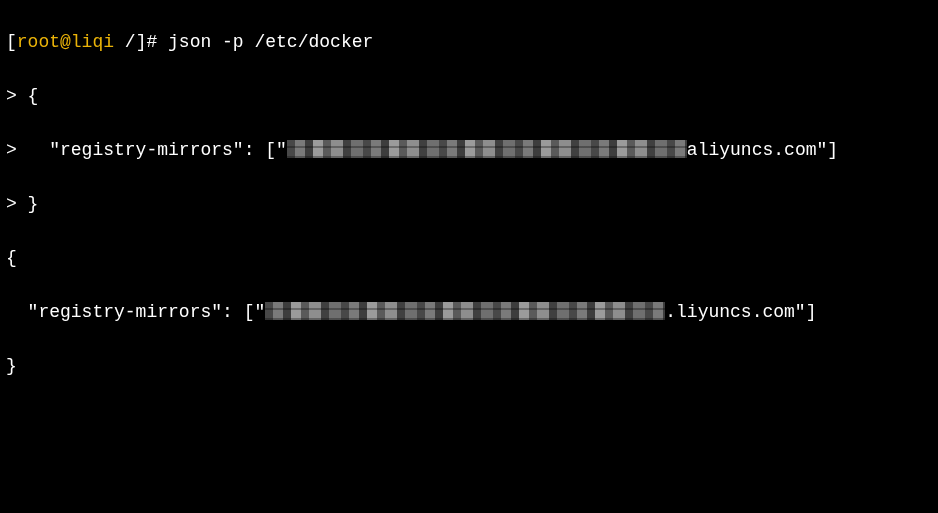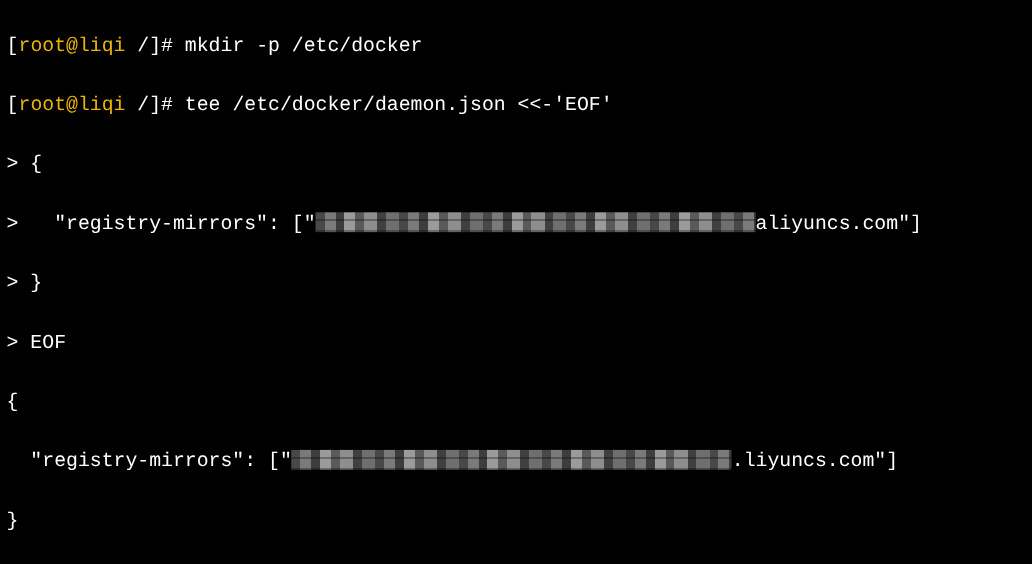--- a/index.html
+++ b/index.html
@@ -31,26 +31,24 @@
         #484848 0 8px, #7a7a7a 8px 18px, #3d3d3d 18px 26px,
         #9b9b9b 26px 36px, #5a5a5a 36px 44px, #8e8e8e 44px 56px,
         #404040 56px 64px, #6f6f6f 64px 76px);
     filter: blur(.4px);
   }
 </style>
 </head>
 <body>
 
 <div class="terminal">
-<div><span class="white">[</span><span class="red">root@liqi</span><span class="white"> /</span><span class="white">]# </span><span class="white">mkdir -p /etc/docker</span></div>
-<div><span class="white">[</span><span class="red">root@liqi</span><span class="white"> /</span><span class="white">]# </span><span class="white">tee /etc/docker/daemon.json &lt;&lt;-'EOF'</span></div>
+<div><span class="white">[</span><span class="red">root@liqi</span><span class="white"> /</span><span class="white">]# </span><span class="white">json -p /etc/docker</span></div>
 <div><span class="white">&gt; {</span></div>
 <div><span class="white">&gt;   "registry-mirrors": ["</span><span class="pix"></span><span class="white">aliyuncs.com"]</span></div>
 <div><span class="white">&gt; }</span></div>
-<div><span class="white">&gt; EOF</span></div>
 <div><span class="white">{</span></div>
 <div><span class="white">  "registry-mirrors": ["</span><span class="pix"></span><span class="white">.liyuncs.com"]</span></div>
 <div><span class="white">}</span></div>
 
 
 
 
 
 
 

